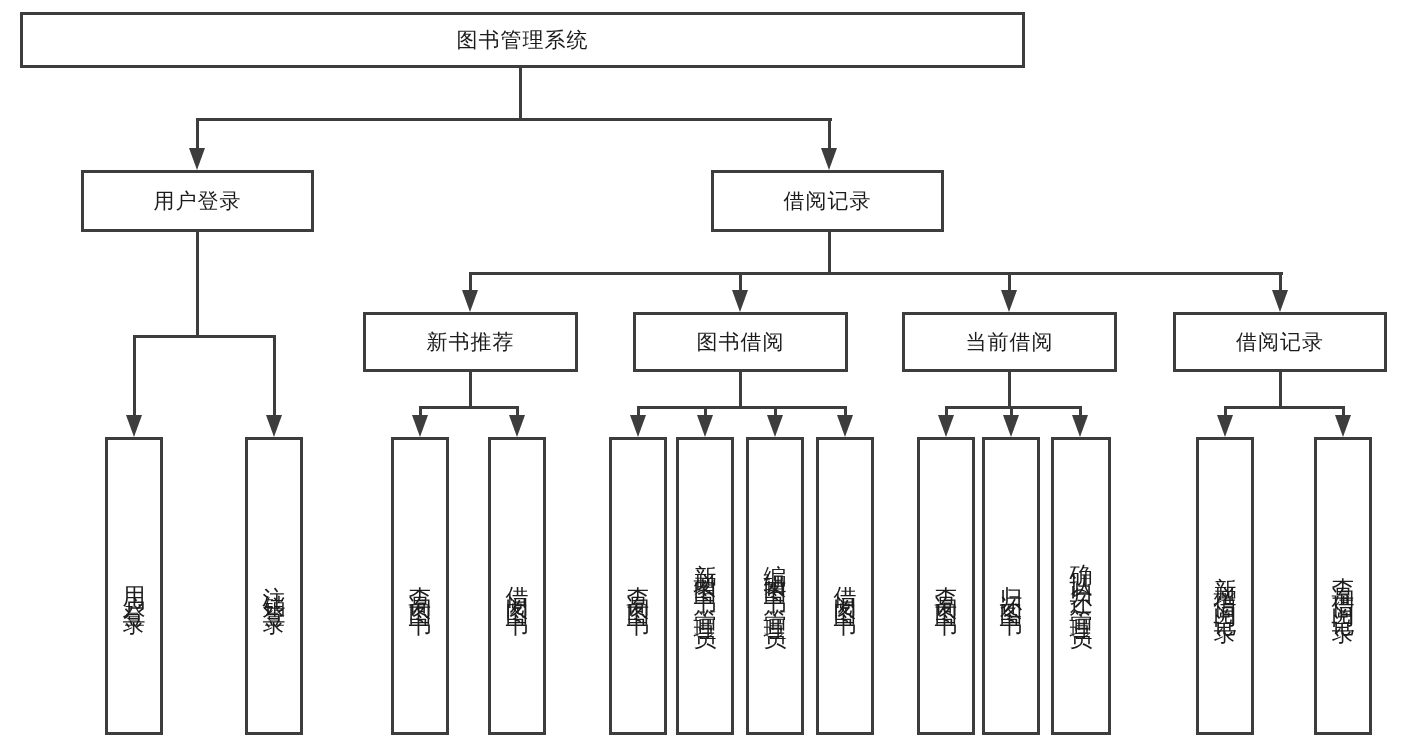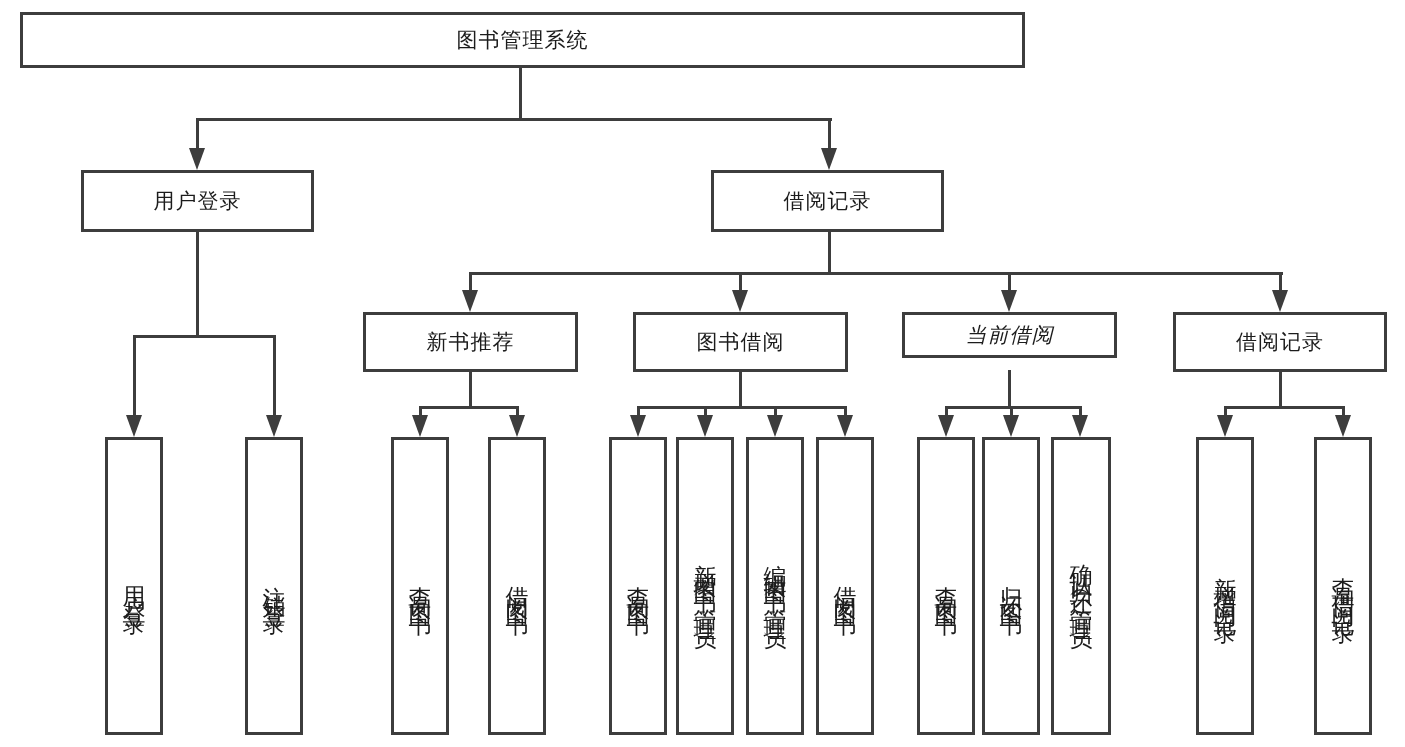--- a/index.html
+++ b/index.html
@@ -58,21 +58,21 @@
   <div class="arrow" style="left:462px;top:290px;"></div>
   <div class="vline" style="left:739px;top:272px;height:20px;"></div>
   <div class="arrow" style="left:732px;top:290px;"></div>
   <div class="vline" style="left:1008px;top:272px;height:20px;"></div>
   <div class="arrow" style="left:1001px;top:290px;"></div>
   <div class="vline" style="left:1279px;top:272px;height:20px;"></div>
   <div class="arrow" style="left:1272px;top:290px;"></div>
 
   <div class="box hbox" style="left:363px;top:312px;width:215px;height:60px;">新书推荐</div>
   <div class="box hbox" style="left:633px;top:312px;width:215px;height:60px;">图书借阅</div>
-  <div class="box hbox" style="left:902px;top:312px;width:215px;height:46px;font-style:italic;">当前借阅</div>
+  <div class="box hbox" style="left:902px;top:312px;width:215px;height:60px;">当前借阅</div>
   <div class="box hbox" style="left:1173px;top:312px;width:214px;height:60px;">借阅记录</div>
 
   <div class="vline" style="left:469px;top:370px;height:39px;"></div>
   <div class="hline" style="left:419px;top:406px;width:100px;"></div>
   <div class="vline" style="left:739px;top:370px;height:39px;"></div>
   <div class="hline" style="left:637px;top:406px;width:210px;"></div>
   <div class="vline" style="left:1008px;top:370px;height:39px;"></div>
   <div class="hline" style="left:945px;top:406px;width:137px;"></div>
   <div class="vline" style="left:1279px;top:370px;height:39px;"></div>
   <div class="hline" style="left:1224px;top:406px;width:121px;"></div>

